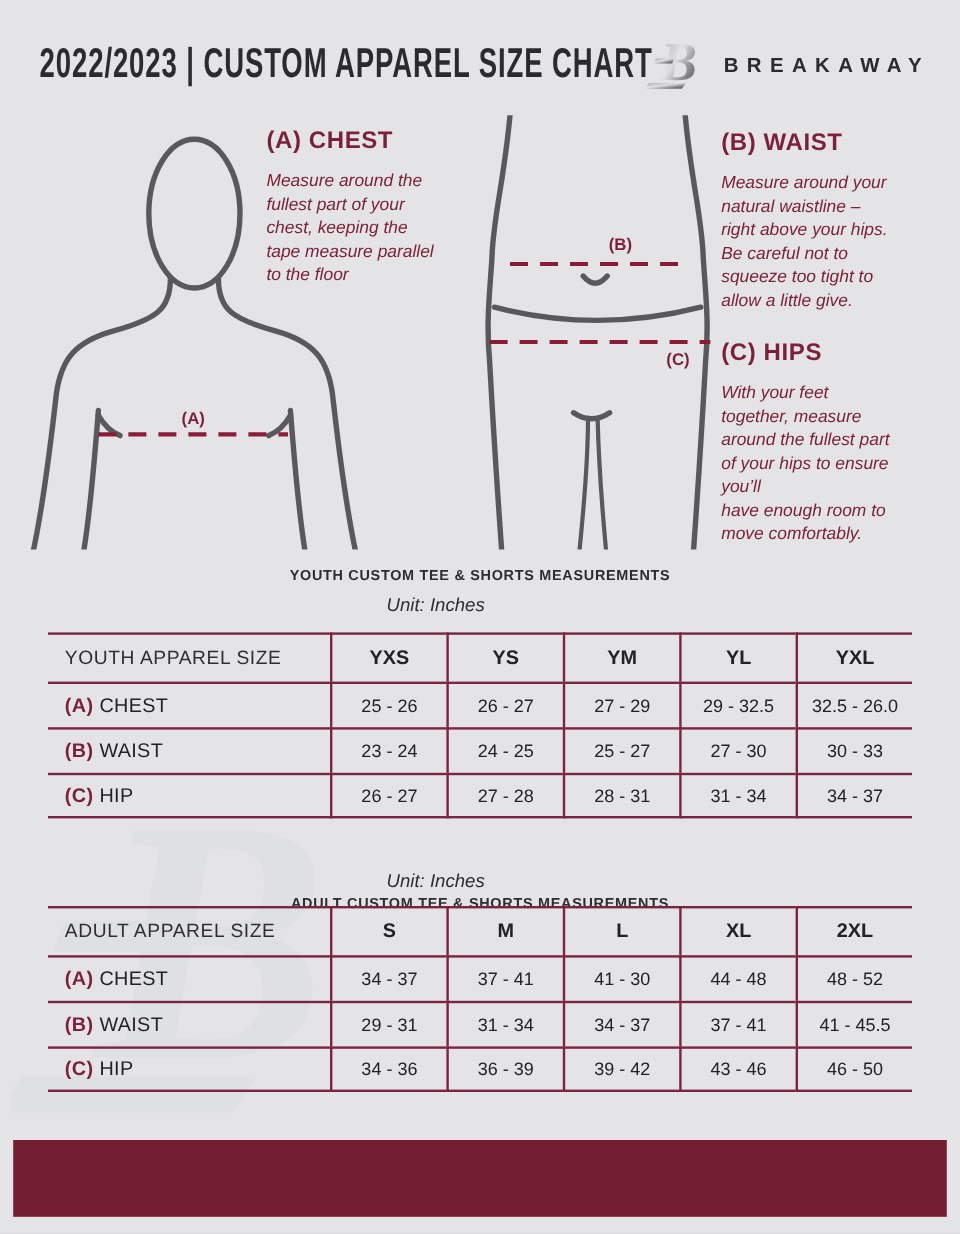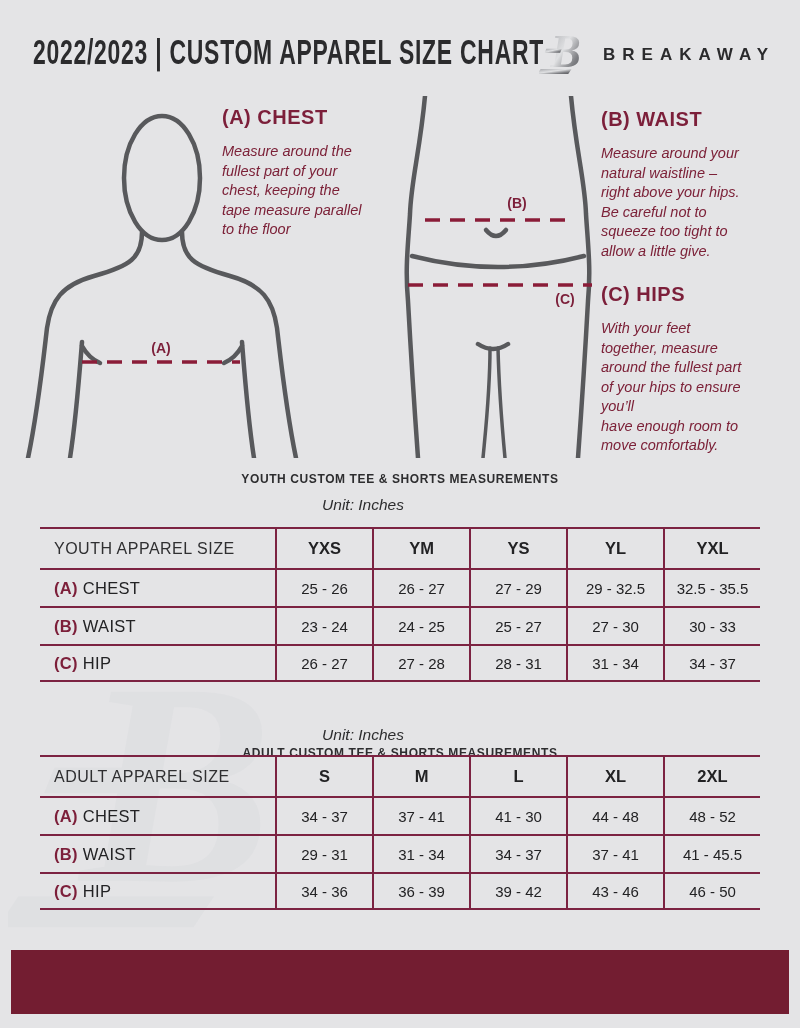--- a/index.html
+++ b/index.html
@@ -152,40 +152,40 @@
   <div class="sec-unit t-youth-unit">Unit: Inches</div>
 
   <div class="size-table tbl-youth">
     <div class="cell left">
         <span class="hcell-label">YOUTH APPAREL SIZE</span>
       </div>
     <div class="cell vline">
         <span class="hcell-size">YXS</span>
       </div>
     <div class="cell vline">
+        <span class="hcell-size">YS</span>
+      </div>
+    <div class="cell vline">
         <span class="hcell-size">YM</span>
-      </div>
-    <div class="cell vline">
-        <span class="hcell-size">YS</span>
       </div>
     <div class="cell vline">
         <span class="hcell-size">YL</span>
       </div>
     <div class="cell vline">
         <span class="hcell-size">YXL</span>
       </div>
 
     <div class="cell left">
         <span class="row-label"><span class="row-prefix">(A)</span><span>CHEST</span></span>
       </div>
     <div class="cell vline">25 - 26</div>
     <div class="cell vline">26 - 27</div>
     <div class="cell vline">27 - 29</div>
     <div class="cell vline">29 - 32.5</div>
-    <div class="cell vline">32.5 - 35.5</div>
+    <div class="cell vline">32.5 - 26.0</div>
 
     <div class="cell left">
         <span class="row-label"><span class="row-prefix">(B)</span><span>WAIST</span></span>
       </div>
     <div class="cell vline">23 - 24</div>
     <div class="cell vline">24 - 25</div>
     <div class="cell vline">25 - 27</div>
     <div class="cell vline">27 - 30</div>
     <div class="cell vline">30 - 33</div>
 

